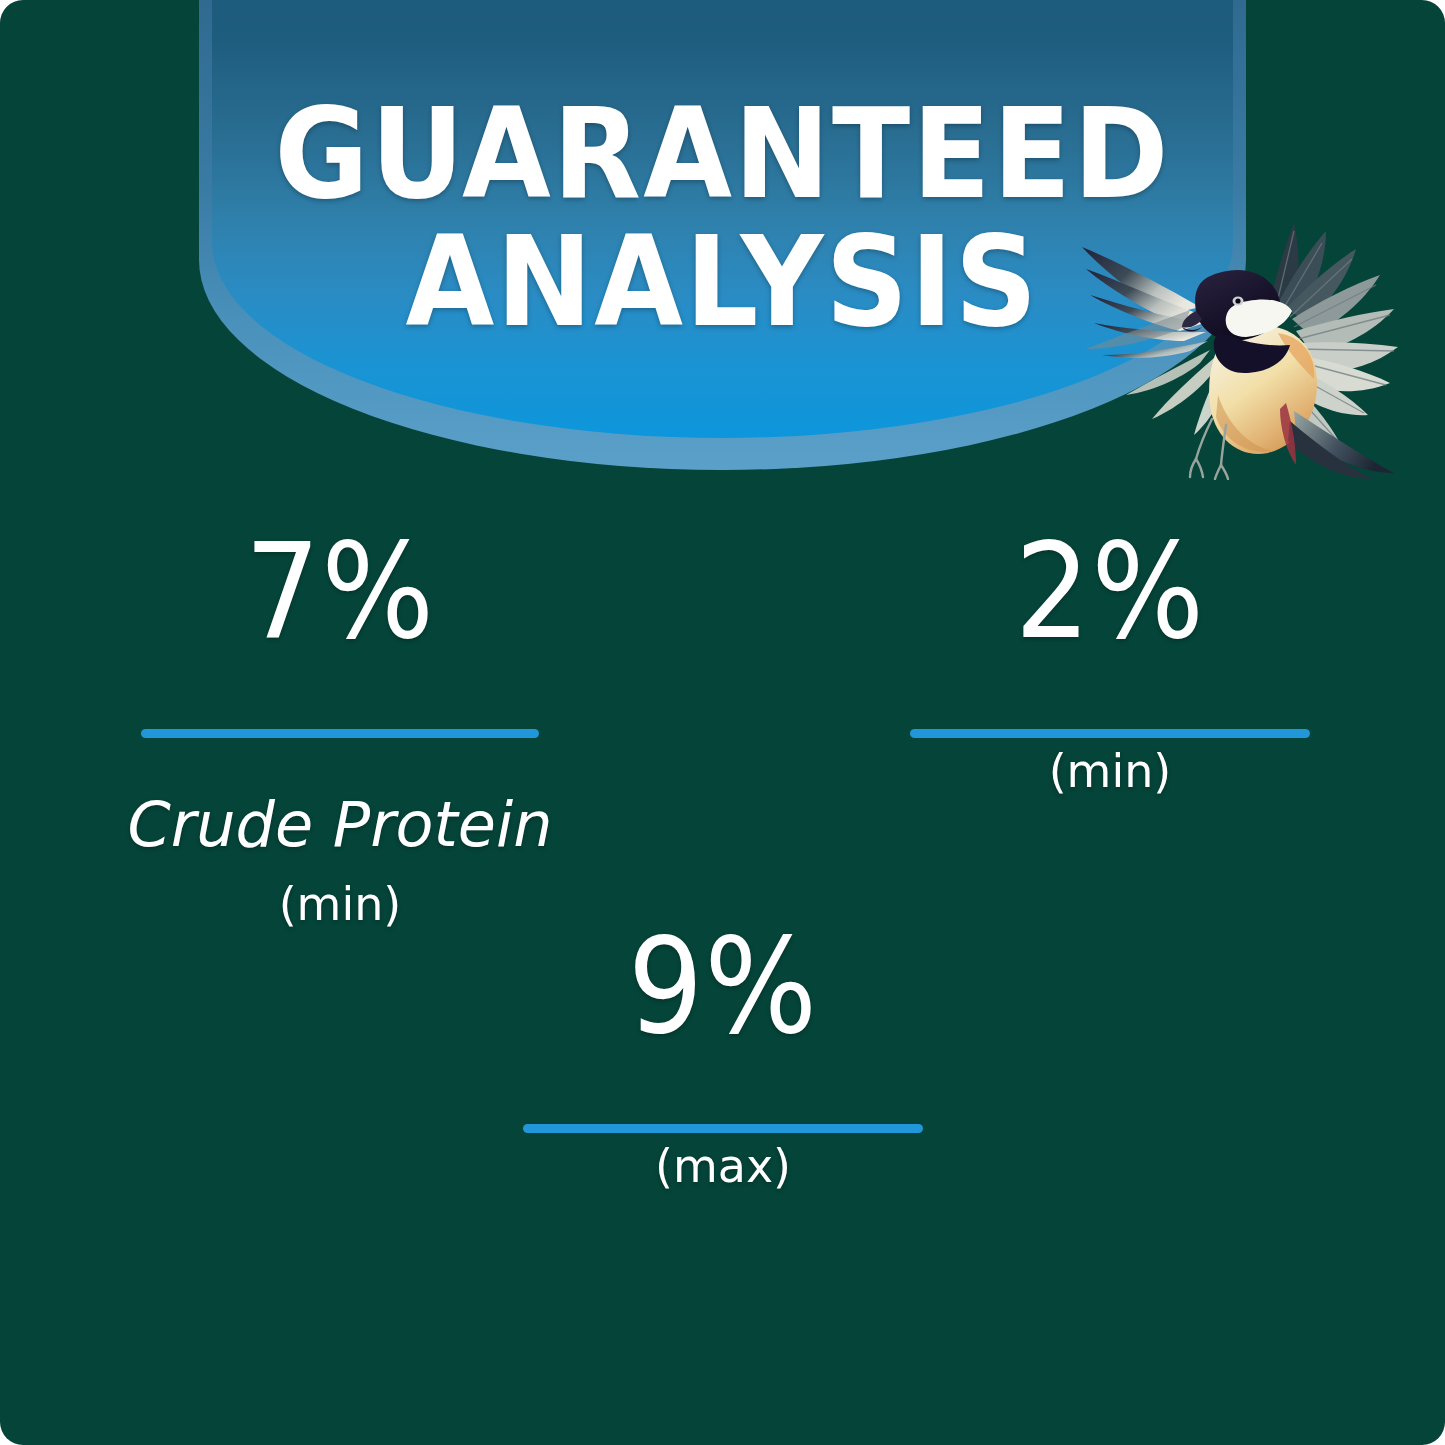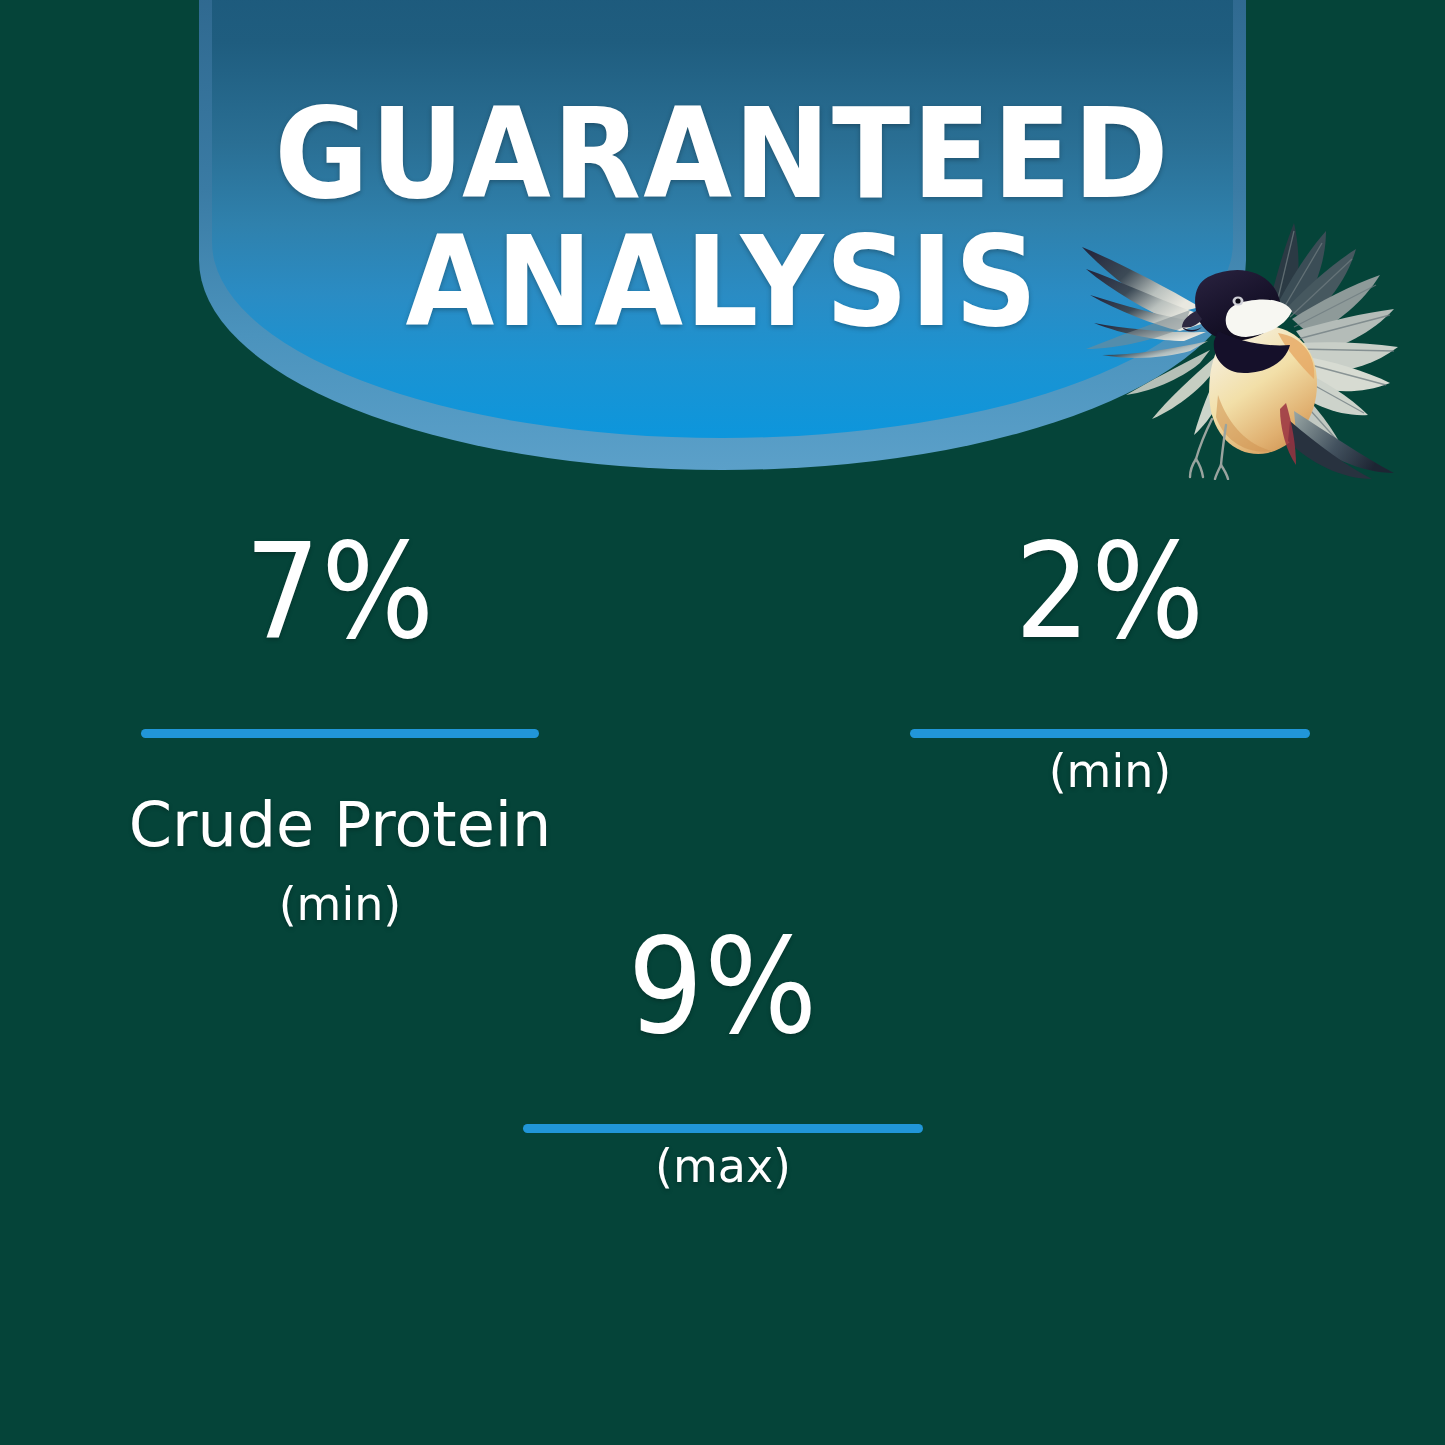--- a/index.html
+++ b/index.html
@@ -12,20 +12,21 @@
     overflow: hidden;
     font-family: "Liberation Sans", sans-serif;
   }
 
   #stage {
     position: relative;
     width: 1445px;
     height: 1445px;
     background: #054439;
     overflow: hidden;
+    border-radius: 23px;
   }
 
   
   .banner-wrap {
     position: absolute;
     left: 199px;
     top: -70px;
     width: 1047px;
     height: 540px;
   }
@@ -119,20 +120,21 @@
     margin: 0 auto;
     background: #2196d8;
   }
   .stat-label {
     font-family: "DejaVu Sans", "Liberation Sans", sans-serif;
     font-weight: 400;
     font-size: 62px;
     line-height: 1.5;
     letter-spacing: 0px;
     text-shadow: 0 2px 4px rgba(0,0,0,0.25);
+    font-style: italic;
   }
   .stat-sub {
     font-family: "DejaVu Sans", "Liberation Sans", sans-serif;
     font-weight: 400;
     font-size: 46px;
     line-height: 1.45;
     text-shadow: 0 2px 4px rgba(0,0,0,0.25);
   }
 
   

